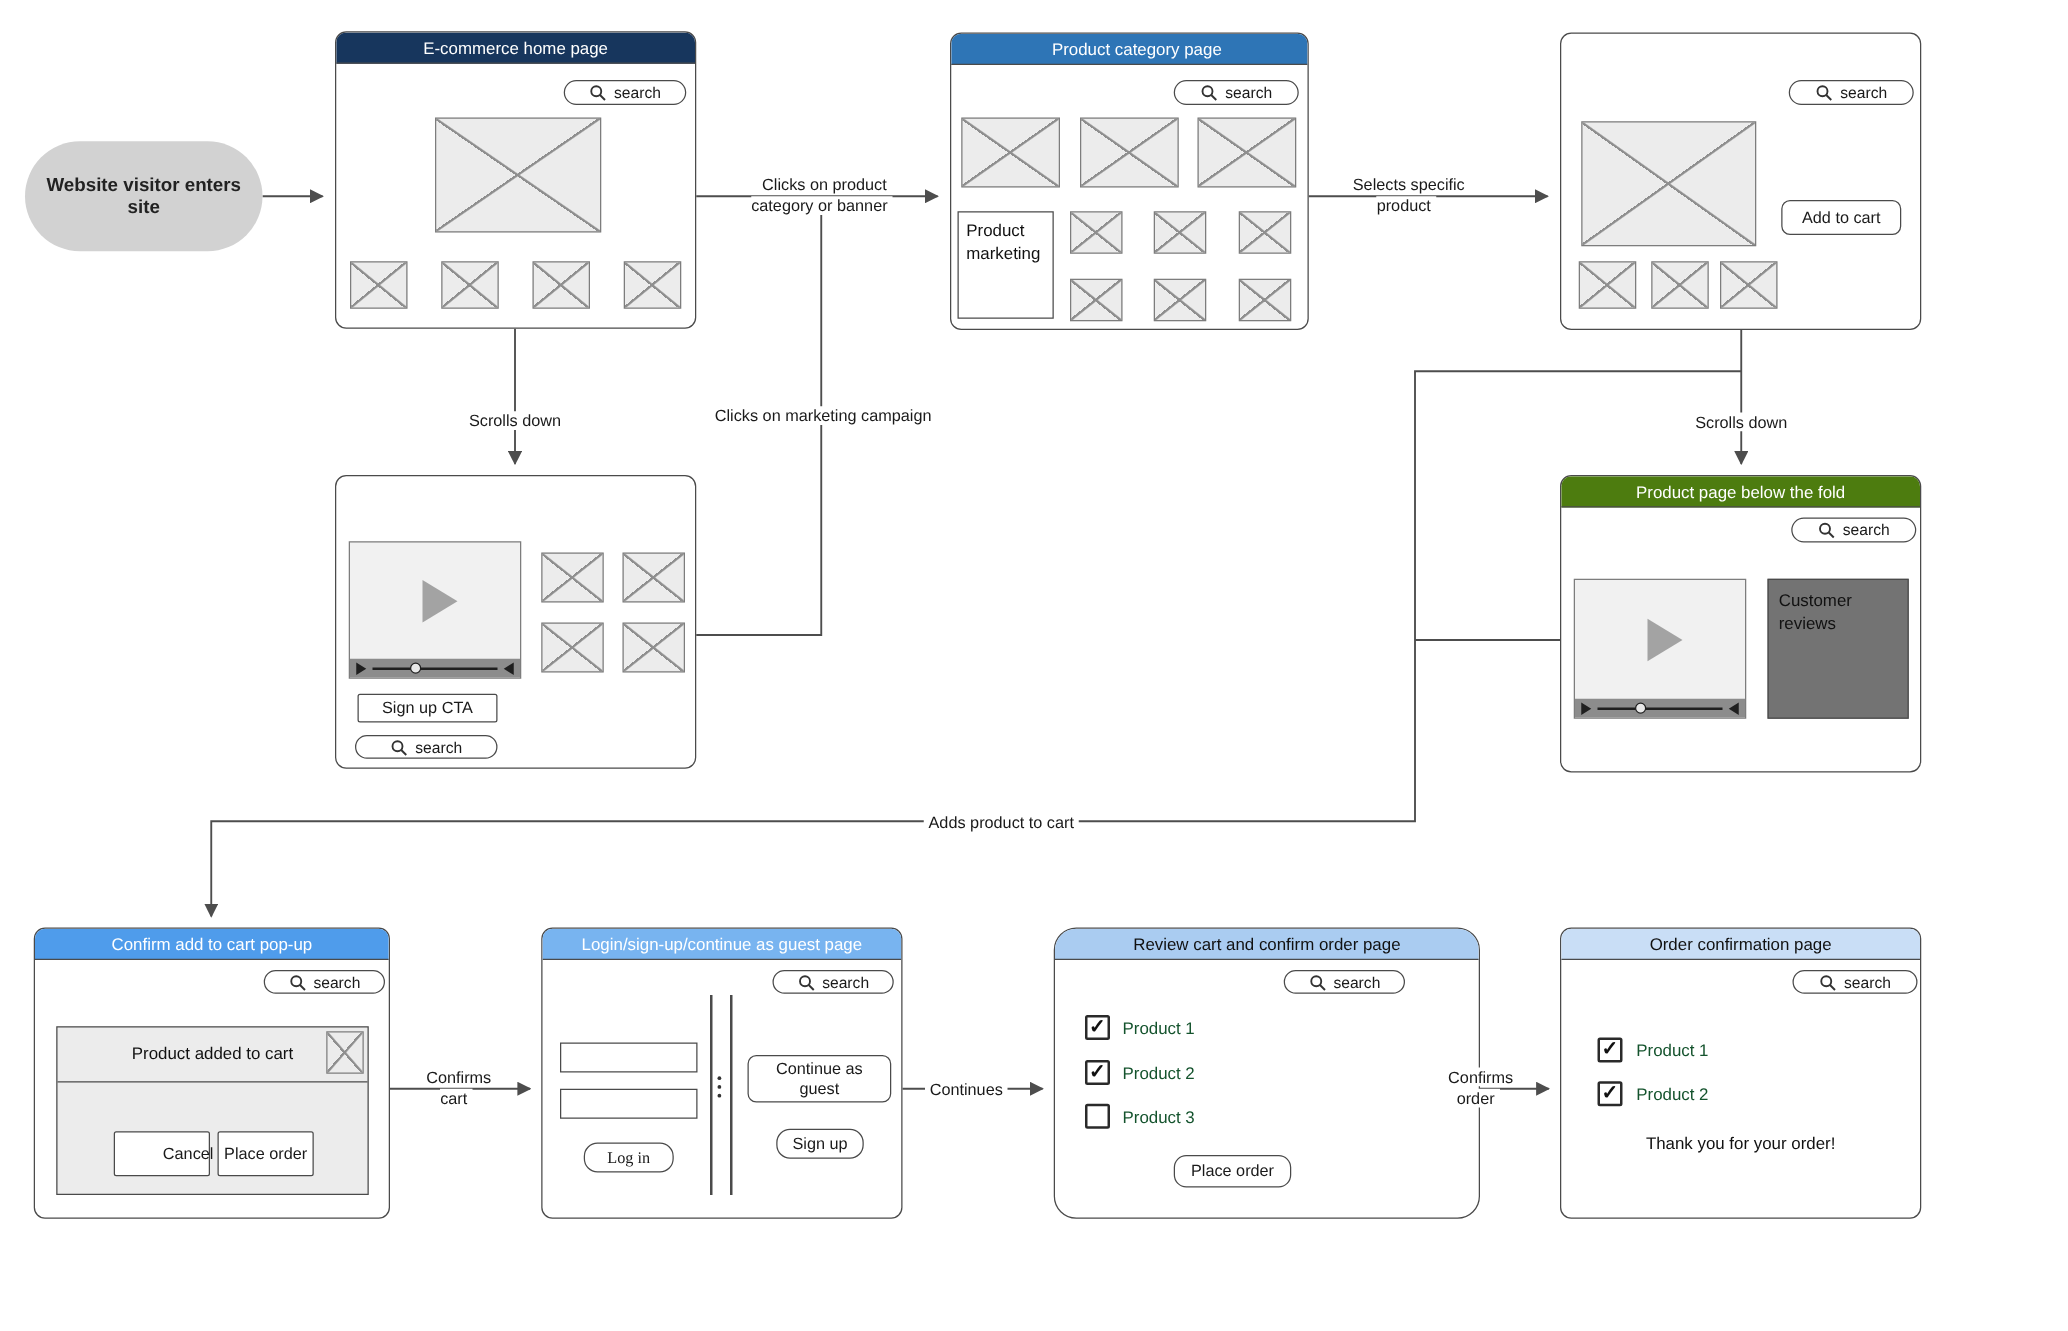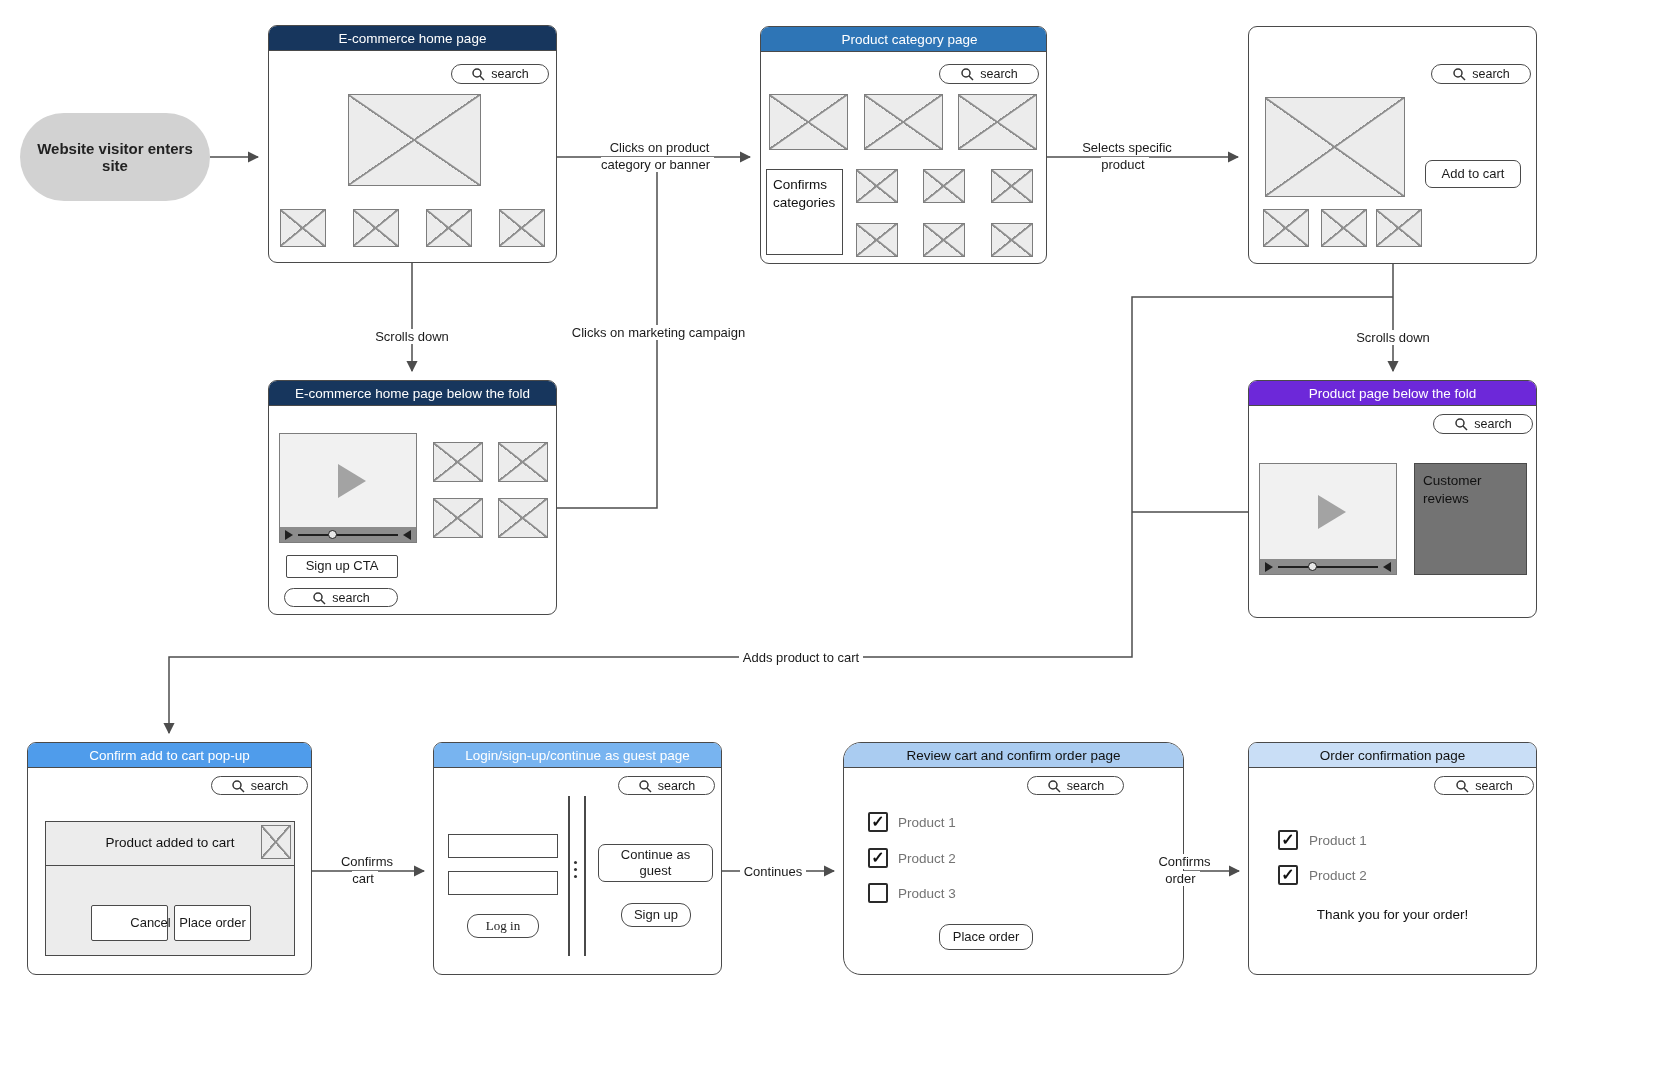--- a/index.html
+++ b/index.html
@@ -38,21 +38,21 @@
   .vscreen { position:absolute; left:0; right:0; top:0; bottom:15px; display:flex; align-items:center; justify-content:center; }
   .big-tri { width:0; height:0; border-top:17px solid transparent; border-bottom:17px solid transparent; border-left:28px solid #a3a3a3; margin-left:8px; }
   .vbar { position:absolute; left:0; right:0; bottom:0; height:15px; background:#8c8c8c; display:flex; align-items:center; padding:0 5px; gap:5px; }
   .vplay { width:0; height:0; border-top:5px solid transparent; border-bottom:5px solid transparent; border-left:8px solid #1f1f1f; }
   .vtrack { flex:1; height:2px; background:#1f1f1f; position:relative; }
   .vknob { position:absolute; left:30%; top:-4px; width:9px; height:9px; border-radius:50%; background:#e8e8e8; border:1px solid #1f1f1f; }
   .vvol { width:0; height:0; border-top:5px solid transparent; border-bottom:5px solid transparent; border-right:8px solid #1f1f1f; }
 
   .chk { position:absolute; width:20px; height:20px; border:2px solid #2a2a2a; border-radius:2px; background:#fff;
          display:flex; align-items:center; justify-content:center; font-size:16px; font-weight:bold; color:#111; line-height:1; }
-  .chk-label { position:absolute; font-size:13.5px; color:#737373; }
+  .chk-label { position:absolute; font-size:13.5px; color:#14532d; }
 
   .wf-input { position:absolute; border:1px solid #4a4a4a; background:#fff; font-size:13px; padding:0 4px;
               font-family:"Liberation Sans", sans-serif; }
 
   .vline { position:absolute; width:1.5px; background:#4a4a4a; }
   .dots { position:absolute; display:flex; flex-direction:column; gap:4px; }
   .dots i { width:3px; height:3px; border-radius:50%; background:#333; }
 
   .popup-inner { position:absolute; border:1px solid #4a4a4a; background:#ececec; }
   .popup-title { position:absolute; left:0; right:0; top:0; height:44px; border-bottom:1px solid #4a4a4a;
@@ -124,21 +124,21 @@
       <svg width="14" height="14" viewBox="0 0 14 14">
           <circle cx="6" cy="6" r="4" fill="none" stroke="#333" stroke-width="1.5"></circle>
           <line x1="9" y1="9" x2="13" y2="13" stroke="#333" stroke-width="1.5"></line>
         </svg>
       <span>search</span>
     </div>
     <div class="img-ph" style="left:8px; top:67px; width:79px; height:56px;"></div>
     <div class="img-ph" style="left:103px; top:67px; width:79px; height:56px;"></div>
     <div class="img-ph" style="left:197px; top:67px; width:79px; height:56px;"></div>
     <div class="text-box" style="left:5px; top:142px; width:77px; height:86px;">
-      <span>Confirms categories</span>
+      <span>Product marketing</span>
     </div>
     <div class="img-ph" style="left:95px; top:142px; width:42px; height:34px;"></div>
     <div class="img-ph" style="left:162px; top:142px; width:42px; height:34px;"></div>
     <div class="img-ph" style="left:230px; top:142px; width:42px; height:34px;"></div>
     <div class="img-ph" style="left:95px; top:196px; width:42px; height:34px;"></div>
     <div class="img-ph" style="left:162px; top:196px; width:42px; height:34px;"></div>
     <div class="img-ph" style="left:230px; top:196px; width:42px; height:34px;"></div>
   </div>
 
   <div class="node" style="left:1248px; top:26px; width:289px; height:238px;">
@@ -152,23 +152,20 @@
     <div class="img-ph" style="left:16px; top:70px; width:140px; height:100px;"></div>
     <div class="btn" style="left:176px; top:133px; width:96px; height:28px;">
       <span>Add to cart</span>
     </div>
     <div class="img-ph" style="left:14px; top:182px; width:46px; height:38px;"></div>
     <div class="img-ph" style="left:72px; top:182px; width:46px; height:38px;"></div>
     <div class="img-ph" style="left:127px; top:182px; width:46px; height:38px;"></div>
   </div>
 
   <div class="node" style="left:268px; top:380px; width:289px; height:235px;">
-    <div class="hdr" style="background: rgb(23, 54, 93);">
-      <span>E-commerce home page below the fold</span>
-    </div>
     <div class="video" style="left:10px; top:52px; width:138px; height:110px;">
       <div class="vscreen">
           <div class="big-tri"></div>
         </div>
       <div class="vbar">
         <div class="vplay"></div>
         <div class="vtrack">
             <div class="vknob"></div>
           </div>
         <div class="vvol"></div>
@@ -184,21 +181,21 @@
     <div class="search-pill" style="left:15px; top:207px; width:114px; height:19px;">
       <svg width="14" height="14" viewBox="0 0 14 14">
           <circle cx="6" cy="6" r="4" fill="none" stroke="#333" stroke-width="1.5"></circle>
           <line x1="9" y1="9" x2="13" y2="13" stroke="#333" stroke-width="1.5"></line>
         </svg>
       <span>search</span>
     </div>
   </div>
 
   <div class="node" style="left:1248px; top:380px; width:289px; height:238px;">
-    <div class="hdr" style="background: #6d28d9;">
+    <div class="hdr" style="background: #4d7c0f;">
       <span>Product page below the fold</span>
     </div>
     <div class="search-pill" style="left:184px; top:33px; width:100px; height:20px;">
       <svg width="14" height="14" viewBox="0 0 14 14">
           <circle cx="6" cy="6" r="4" fill="none" stroke="#333" stroke-width="1.5"></circle>
           <line x1="9" y1="9" x2="13" y2="13" stroke="#333" stroke-width="1.5"></line>
         </svg>
       <span>search</span>
     </div>
     <div class="video" style="left:10px; top:82px; width:138px; height:112px;">

